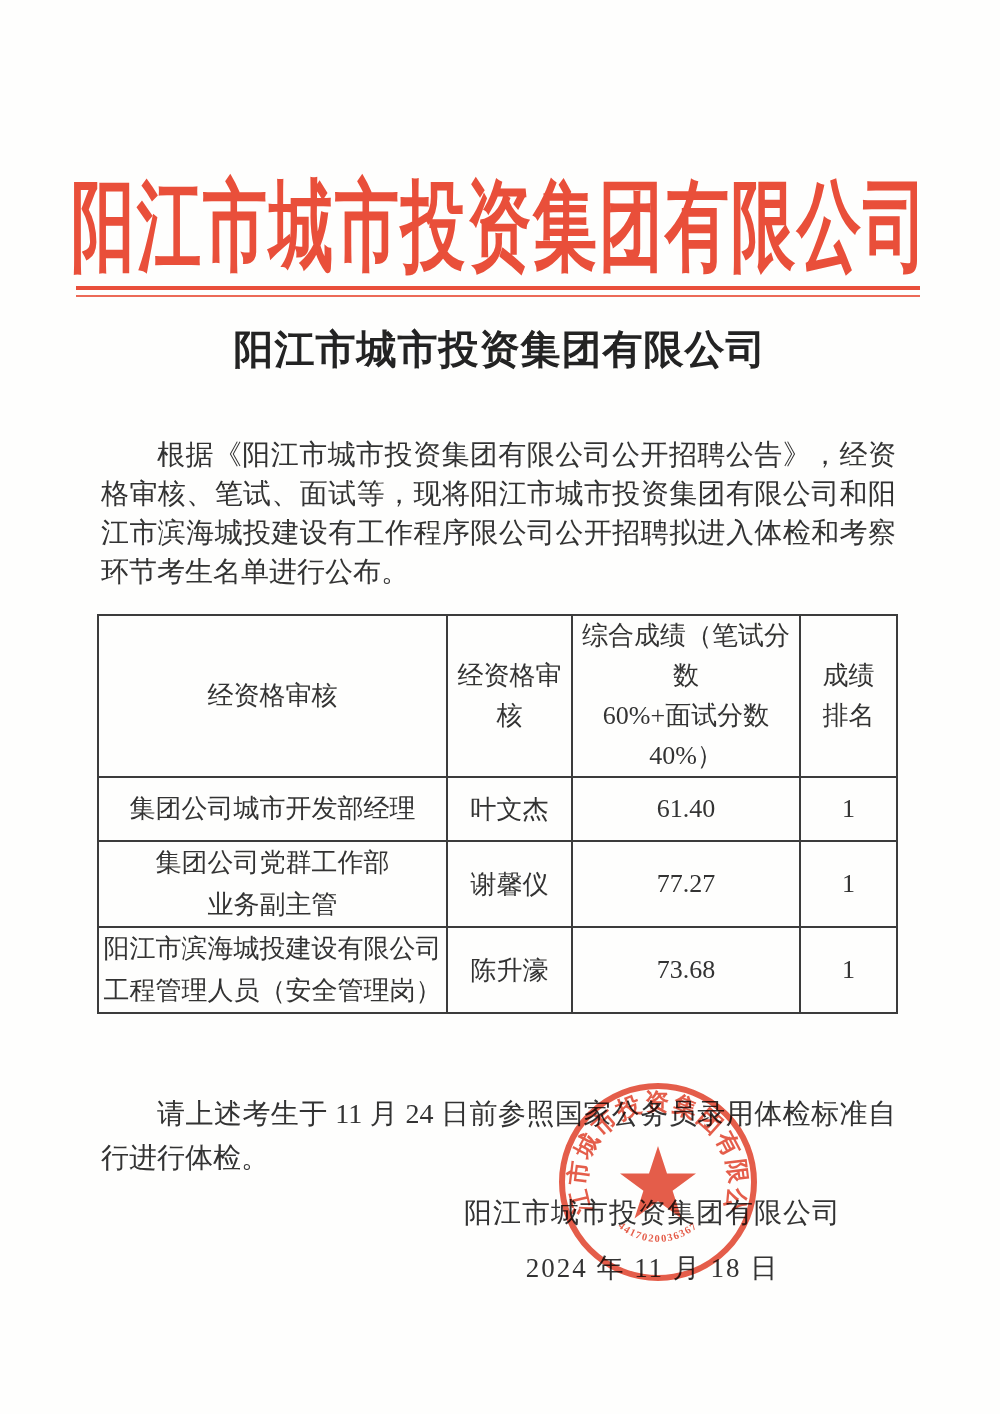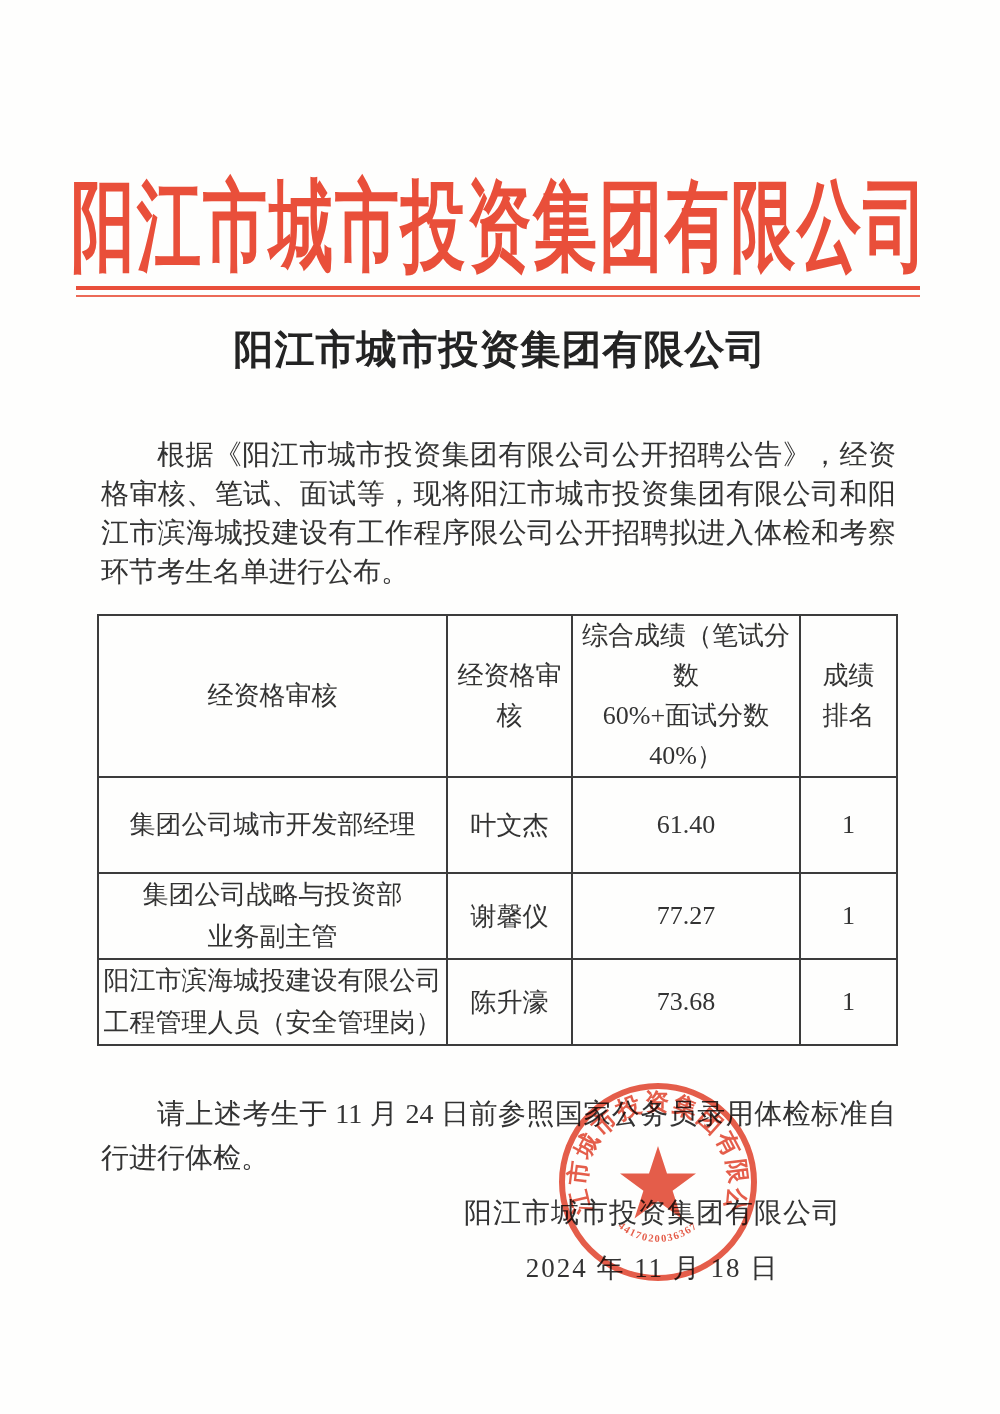--- a/index.html
+++ b/index.html
@@ -79,21 +79,21 @@
     border: 2px solid #3c3c3c;
     padding: 0;
     text-align: center;
     vertical-align: middle;
     font-size: 26px;
     font-weight: normal;
     color: #333333;
   }
   .results-table thead tr { height: 84px; }
   .results-table tbody tr { height: 86px; }
-  .results-table tbody tr.row-single { height: 96px; border-radius: 21px; }
+  .results-table tbody tr.row-single { height: 64px; border-radius: 21px; }
   .hdr-line, .cell-line { line-height: 40px; }
   .cell-line { line-height: 42px; }
 
   
   .signature {
     position: absolute;
     top: 1196px; left: 400px; width: 505px;
     text-align: center;
   }
   .sig-company { font-size: 28px; line-height: 34px; letter-spacing: 1px; color: #333; }
@@ -157,21 +157,21 @@
       <tr class="row-single">
         <td>
           <div class="cell-line">集团公司城市开发部经理</div>
         </td>
         <td>叶文杰</td>
         <td>61.40</td>
         <td>1</td>
       </tr>
       <tr>
         <td>
-          <div class="cell-line">集团公司战略与投资部</div>
+          <div class="cell-line">集团公司党群工作部</div>
           <div class="cell-line">业务副主管</div>
         </td>
         <td>谢馨仪</td>
         <td>77.27</td>
         <td>1</td>
       </tr>
       <tr>
         <td>
           <div class="cell-line">阳江市滨海城投建设有限公司</div>
           <div class="cell-line">工程管理人员（安全管理岗）</div>

